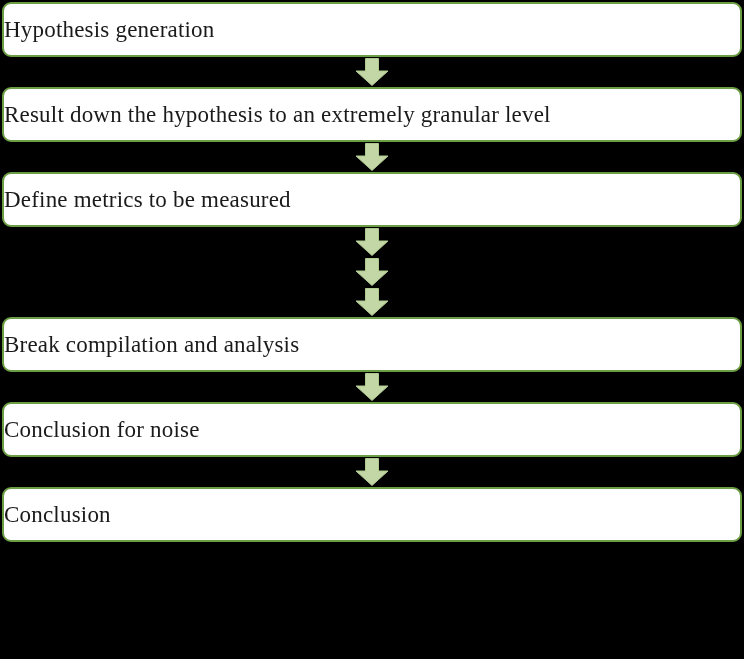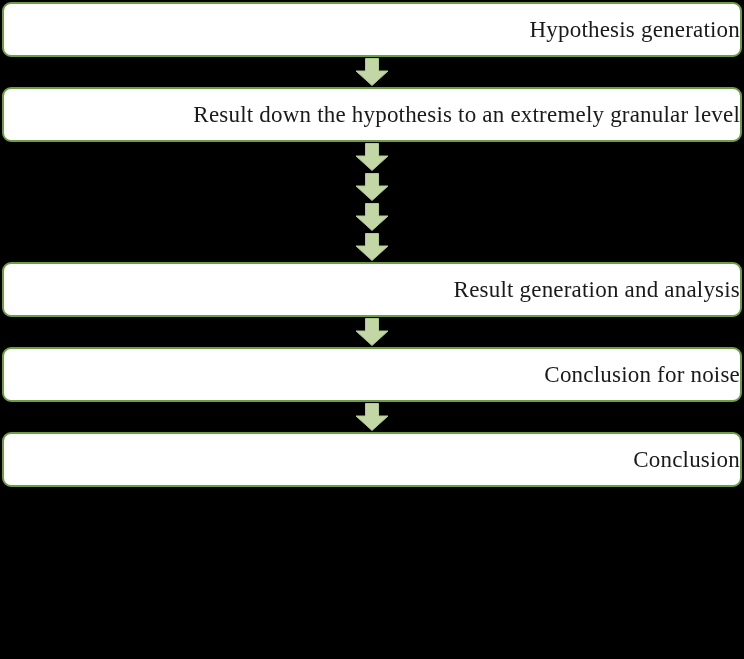--- a/index.html
+++ b/index.html
@@ -22,21 +22,21 @@
   }
   .step-box {
     box-sizing: border-box;
     height: 55px;
     flex: 0 0 55px;
     background: #ffffff;
     border: 2px solid #6b9e44;
     border-radius: 9px;
     display: flex;
     align-items: center;
-    justify-content: flex-end;
+    justify-content: flex-start;
     text-align: center;
     font-size: 23px;
     color: #1a1a1a;
     letter-spacing: 0.2px;
     box-shadow: inset 0 0 0 1px #ffffff;
   }
   .arrow-wrap {
     height: 30px;
     flex: 0 0 30px;
     display: flex;
@@ -65,20 +65,23 @@
   <div class="step-box">
     <span>Result down the hypothesis to an extremely granular level</span>
   </div>
 
   <div class="arrow-wrap">
     <svg width="34" height="28" viewBox="0 0 34 28">
       <polygon points="10.5,0.5 23.5,0.5 23.5,13 33,13 17,27.5 1,13 10.5,13" fill="#c3d6a6" stroke="#aec98e" stroke-width="1"></polygon>
     </svg>
   </div>
 
+  <div class="step-box">
+    <span>Define metrics to be measured</span>
+  </div>
 
   <div class="arrow-wrap">
     <svg width="34" height="28" viewBox="0 0 34 28">
       <polygon points="10.5,0.5 23.5,0.5 23.5,13 33,13 17,27.5 1,13 10.5,13" fill="#c3d6a6" stroke="#aec98e" stroke-width="1"></polygon>
     </svg>
   </div>
 
 
   <div class="arrow-wrap">
     <svg width="34" height="28" viewBox="0 0 34 28">
@@ -87,21 +90,21 @@
   </div>
 
 
   <div class="arrow-wrap">
     <svg width="34" height="28" viewBox="0 0 34 28">
       <polygon points="10.5,0.5 23.5,0.5 23.5,13 33,13 17,27.5 1,13 10.5,13" fill="#c3d6a6" stroke="#aec98e" stroke-width="1"></polygon>
     </svg>
   </div>
 
   <div class="step-box">
-    <span>Result generation and analysis</span>
+    <span>Break compilation and analysis</span>
   </div>
 
   <div class="arrow-wrap">
     <svg width="34" height="28" viewBox="0 0 34 28">
       <polygon points="10.5,0.5 23.5,0.5 23.5,13 33,13 17,27.5 1,13 10.5,13" fill="#c3d6a6" stroke="#aec98e" stroke-width="1"></polygon>
     </svg>
   </div>
 
   <div class="step-box">
     <span>Conclusion for noise</span>

